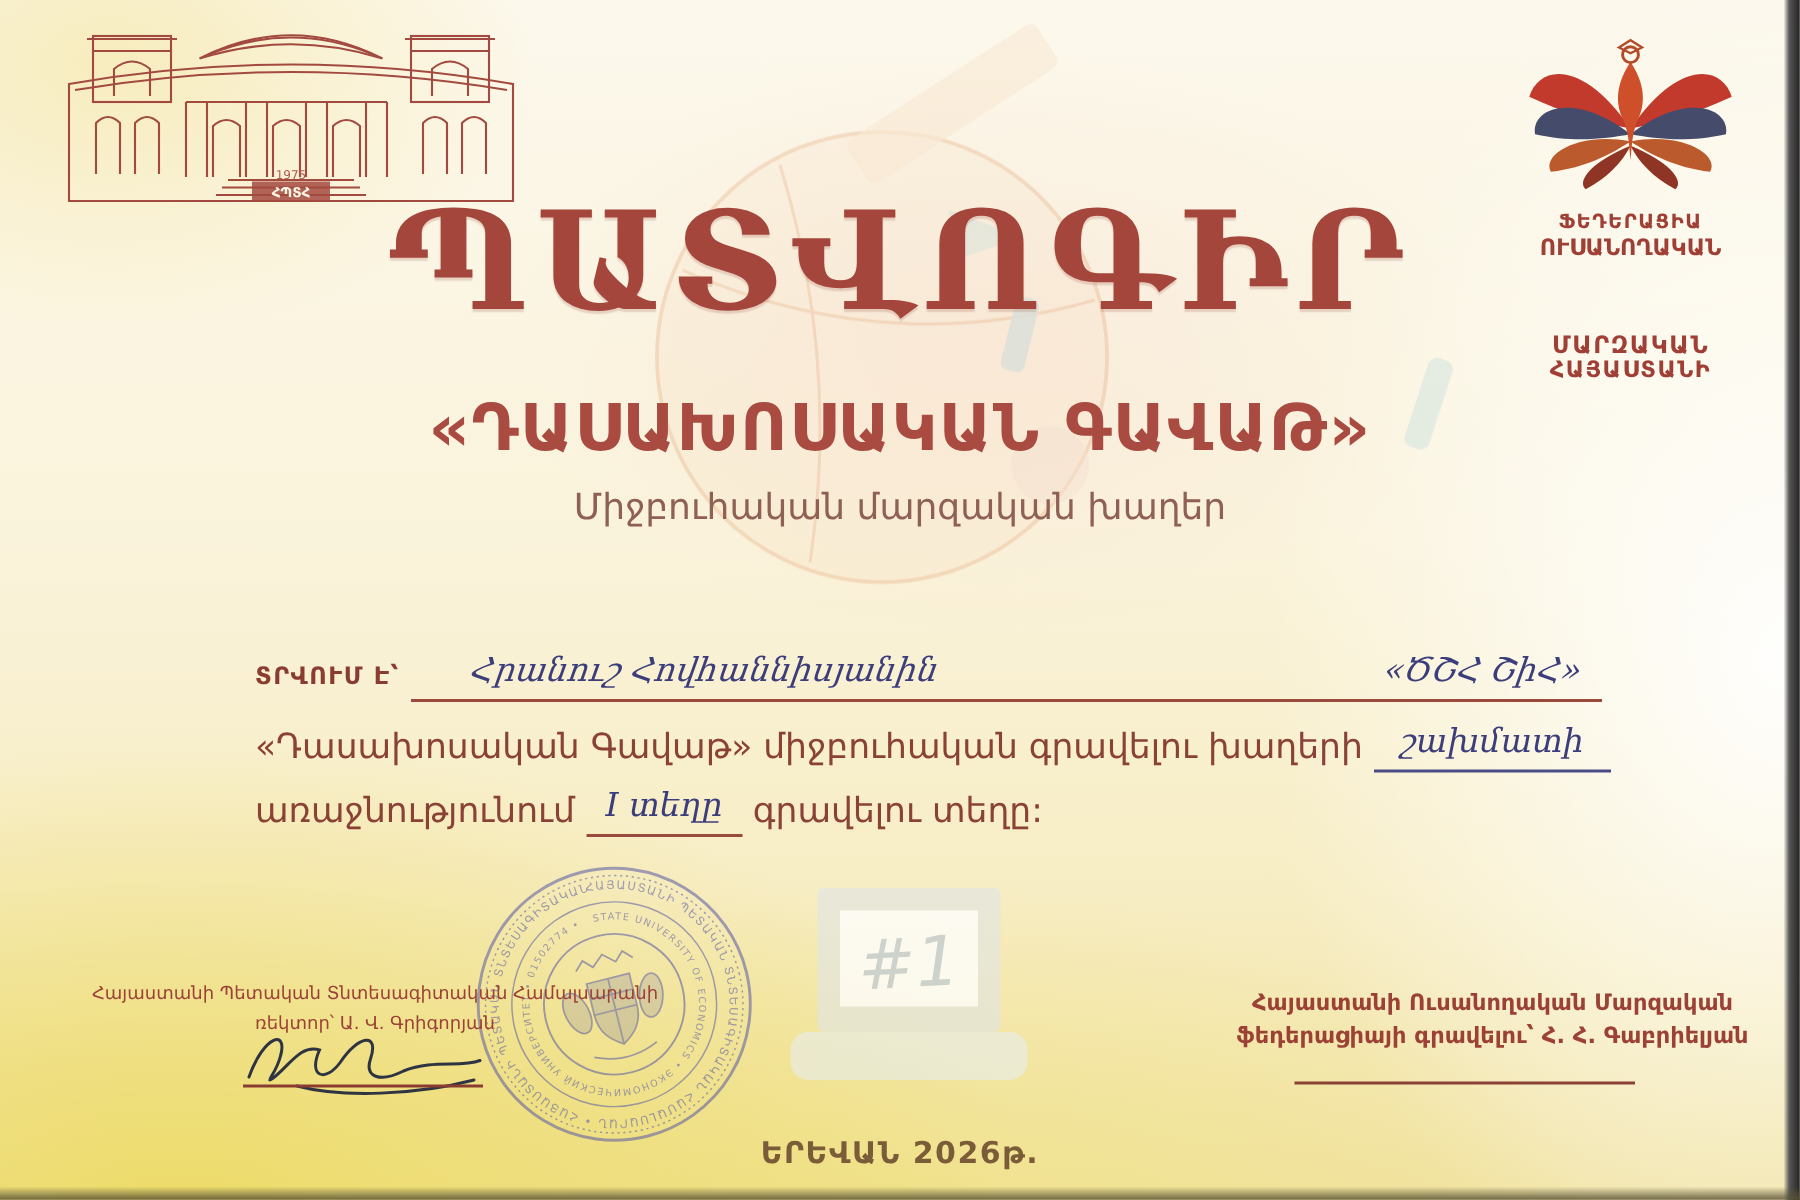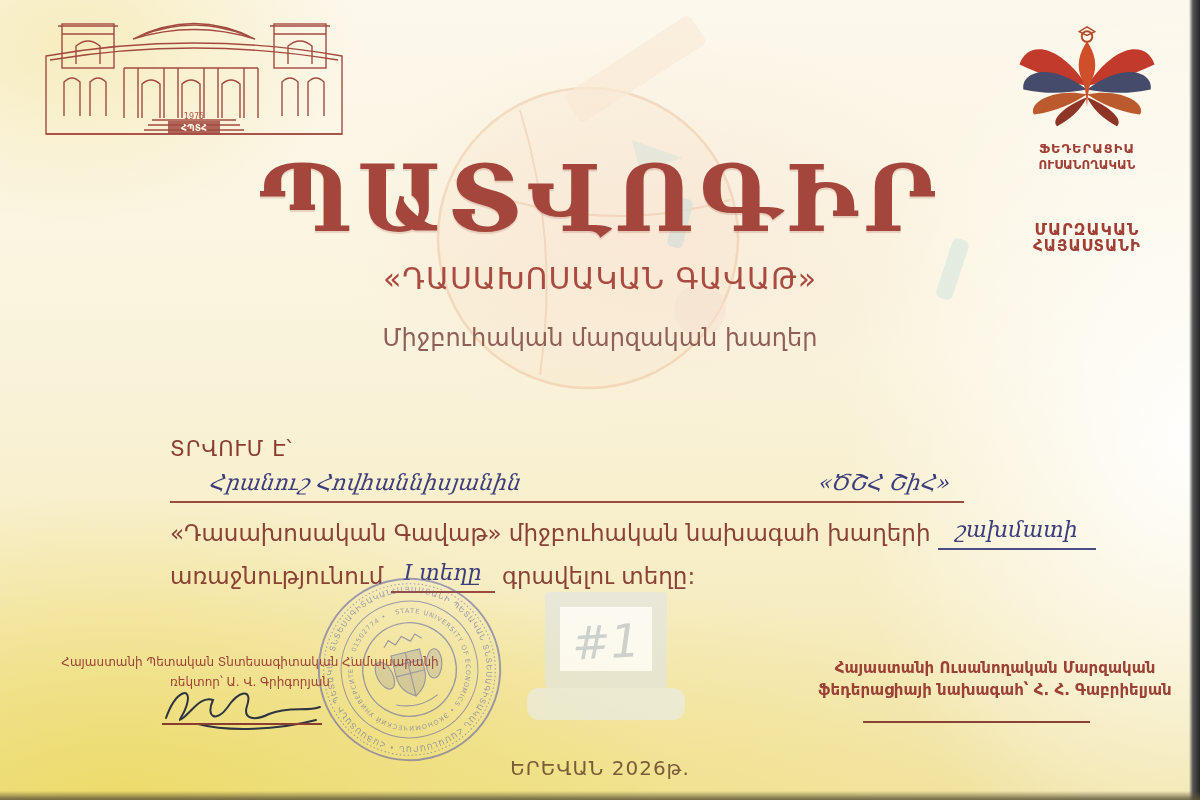--- a/index.html
+++ b/index.html
@@ -12,50 +12,50 @@
       radial-gradient(620px 820px at 99% 55%, rgba(255,255,255,.95), rgba(255,255,255,0) 56%),
       radial-gradient(520px 320px at 55% 29%, rgba(248,226,214,.5), rgba(248,226,214,0) 62%),
       radial-gradient(430px 280px at 6% 5%, rgba(243,227,152,.55), rgba(243,227,152,0) 66%),
       linear-gradient(180deg,#fcf8ec 0%,#faf3db 45%,#f7edc4 74%,#f1e3a4 100%);}
   .edge-right{position:absolute;top:0;right:0;width:11px;height:800px;
     background:linear-gradient(90deg, rgba(40,40,40,0), #565656 35%, #242424 100%);}
   .edge-bottom{position:absolute;left:0;bottom:0;width:1200px;height:9px;
     background:linear-gradient(180deg, rgba(96,88,58,0), rgba(92,85,56,.8) 90%);}
   .abs{position:absolute;}
   .center{left:0;width:1200px;text-align:center;}
-  .title{top:152px;font-family:"DejaVu Serif","DejaVu Sans",serif;font-weight:bold;
+  .title{top:128px;font-family:"DejaVu Serif","DejaVu Sans",serif;font-weight:bold;
     font-size:91px;line-height:1.05;color:#a4463b;letter-spacing:5px;
     text-shadow:0 2px 1px rgba(140,50,40,.18);}
-  .subtitle{top:261px;font-weight:normal;font-size:30px;color:#a94b40;letter-spacing:1px;}
+  .subtitle{top:261px;font-weight:bold;font-size:43px;color:#a94b40;letter-spacing:1px;}
   .tagline{top:324px;font-size:24px;color:#8f6055;}
   .bodyblock{left:170px;top:431px;width:905px;color:#8a4136;font-size:23px;line-height:34px;}
-  .aw-label{font-weight:normal;font-size:21px;letter-spacing:1px;color:#8a3c30;}
+  .aw-label{font-weight:bold;font-size:16px;letter-spacing:1px;color:#8a3c30;}
   .fill-long{display:inline-flex;justify-content:space-between;align-items:flex-end;
     width:740px;border-bottom:2px solid #9b4a3e;vertical-align:bottom;padding:0 14px 1px 40px;}
   .ink{font-family:"DejaVu Serif",serif;font-style:italic;color:#3c3e7c;
     transform:skewX(-9deg);font-size:22px;white-space:nowrap;}
   .row2{margin-top:9px;white-space:nowrap;}
   .fill-ink{display:inline-block;width:158px;border-bottom:2px solid #4a4c86;
     text-align:center;vertical-align:bottom;padding-bottom:1px;}
   .row3{margin-top:5px;white-space:nowrap;}
   .fill-short{display:inline-block;width:104px;border-bottom:2px solid #9b4a3e;
     text-align:center;vertical-align:bottom;padding-bottom:1px;}
   .logoblock{left:1002px;top:22px;width:170px;text-align:center;}
   .logotext{color:#a03f35;font-weight:bold;line-height:17px;margin-top:6px;}
   .lt1{font-size:13px;letter-spacing:1px;}
-  .lt2{font-size:12px;}
+  .lt2{font-size:15px;}
   .lt3{font-size:16px;letter-spacing:1px;margin-top:47px;}
   .lt4{font-size:15px;letter-spacing:1px;}
   .sig-left{left:55px;top:652px;width:390px;text-align:center;
     font-size:12px;line-height:20px;color:#9c4136;}
   .sig-right{left:808px;top:657px;width:374px;text-align:center;
     font-size:15px;line-height:22px;color:#9c4136;font-weight:bold;}
   .sigline-left{left:162px;top:723px;width:160px;height:0;border-bottom:2.5px solid #8a3c30;}
   .sigline-right{left:863px;top:721px;width:227px;height:0;border-bottom:2px solid #8a4136;}
-  .cityyear{top:756px;font-weight:normal;font-size:20px;color:#7b5c38;letter-spacing:1px;}
+  .cityyear{top:756px;font-weight:bold;font-size:20px;color:#7b5c38;letter-spacing:1px;}
 </style>
 </head>
 <body>
 
 <div class="photo">
   <div class="cert">
 
     <svg class="abs" style="left:0;top:0" width="1200" height="800" viewBox="0 0 1200 800">
       <g opacity="0.35">
         <circle cx="588" cy="238" r="150" fill="rgba(246,214,188,.45)" stroke="#e5ab7e" stroke-width="2.5"></circle>
@@ -136,21 +136,21 @@
 
     <div class="abs bodyblock">
       <div>
         <span class="aw-label">ՏՐՎՈՒՄ Է՝</span>
         <span class="fill-long">
           <span class="ink">Հրանուշ Հովհաննիսյանին</span>
           <span class="ink">«ԾՇՀ ՇիՀ»</span>
         </span>
       </div>
       <div class="row2">
-        <span>«Դասախոսական Գավաթ» միջբուհական նախագահ խաղերի</span>
+        <span>«Դասախոսական Գավաթ» միջբուհական գրավելու խաղերի</span>
         <span class="fill-ink">
           <span class="ink">շախմատի</span>
         </span>
       </div>
       <div class="row3">
         <span>առաջնությունում</span>
         <span class="fill-short">
           <span class="ink">I տեղը</span>
         </span>
         <span>գրավելու տեղը:</span>
@@ -201,21 +201,21 @@
     <svg class="abs" style="left:156px;top:678px" width="176" height="58" viewBox="0 0 176 58">
       <g fill="none" stroke="#2f3442" stroke-width="2" stroke-linecap="round">
         <path d="M10,40 C20,12 36,8 31,26 C28,38 19,46 27,40 C37,32 45,18 57,22 C49,40 61,44 71,30 C83,12 97,10 91,28 C87,40 97,44 113,36 C133,28 151,34 164,29"></path>
         <path d="M42,46 C72,54 122,52 160,42"></path>
       </g>
     </svg>
     <div class="abs sigline-left"></div>
 
     <div class="abs sig-right">
       <div>Հայաստանի Ուսանողական Մարզական</div>
-      <div>ֆեդերացիայի նախագահ՝ Հ. Հ. Գաբրիելյան</div>
+      <div>ֆեդերացիայի գրավելու՝ Հ. Հ. Գաբրիելյան</div>
     </div>
     <div class="abs sigline-right"></div>
 
     <div class="abs center cityyear">ԵՐԵՎԱՆ 2026թ.</div>
   </div>
 
   <div class="edge-right"></div>
   <div class="edge-bottom"></div>
 </div>
 

